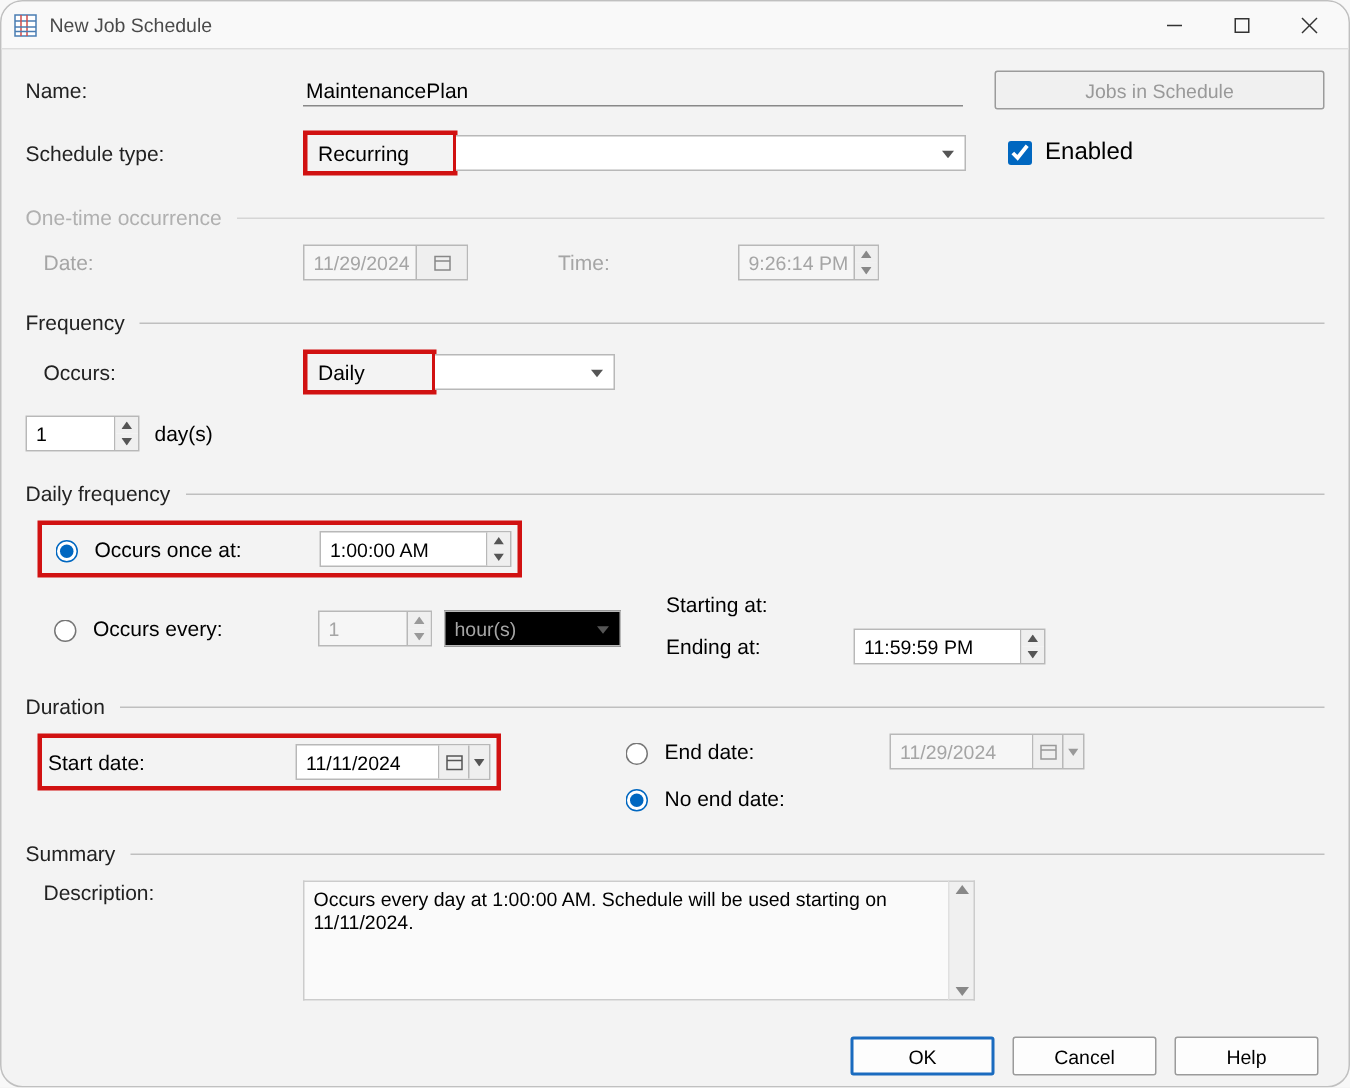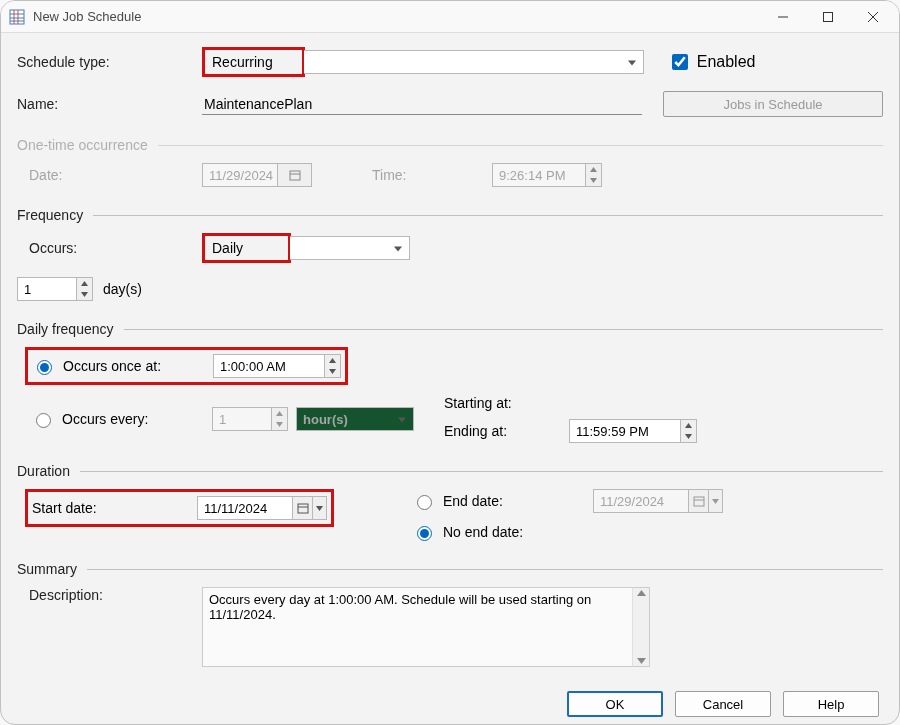--- a/index.html
+++ b/index.html
@@ -78,39 +78,39 @@
             <line x1="1" y1="1" x2="11" y2="11" stroke="#333" stroke-width="1"></line>
             <line x1="11" y1="1" x2="1" y2="11" stroke="#333" stroke-width="1"></line>
           </svg>
         </div>
     </div>
   </div>
 
   <div class="body">
 
     <div class="row">
+      <div class="lbl">Name:</div>
+      <input class="underline-input" style="width: 440px;" value="MaintenancePlan">
+      <div style="margin-left:auto">
+        <button class="btn" style="width:220px" disabled="">Jobs in Schedule</button>
+      </div>
+    </div>
+
+    <div class="row">
       <div class="lbl">Schedule type:</div>
       <span class="highlight">
         <span style="padding:3px 28px 3px 6px; font-size:14px">Recurring</span>
       </span>
       <span class="select-wrap" style="width:340px; margin-left:-1px">
         <select class="select" style="width:100%; border-left:none"><option></option></select>
       </span>
       <label style="margin-left:24px; display:flex; align-items:center; gap:6px">
         <input type="checkbox" class="chk" checked="" style="">
         <span>Enabled</span>
       </label>
-    </div>
-
-    <div class="row">
-      <div class="lbl">Name:</div>
-      <input class="underline-input" style="width: 440px;" value="MaintenancePlan">
-      <div style="margin-left:auto">
-        <button class="btn" style="width:220px" disabled="">Jobs in Schedule</button>
-      </div>
     </div>
 
     <div class="group-header disabled">
       <span class="gh-label">One-time occurrence</span>
       <span class="line"></span>
     </div>
     <div class="row">
       <div class="lbl indent disabled-text">Date:</div>
       <span class="date-wrap">
         <input class="dateinput disabled-text" style="width: 110px; background: rgb(246, 246, 246);" disabled="" value="11/29/2024">
@@ -119,21 +119,21 @@
               <svg width="12" height="12">
                 <rect x="1" y="2" width="10" height="9" fill="none" stroke="#888"></rect>
                 <line x1="1" y1="5" x2="11" y2="5" stroke="#888"></line>
               </svg>
             </span>
           </span>
       </span>
       <div style="width:60px"></div>
       <div class="disabled-text" style="width:120px; font-size:14px">Time:</div>
       <span class="spin-wrap">
-        <input class="input disabled-text" style="width: 110px; background: rgb(246, 246, 246);" disabled="" value="9:26:14 PM">
+        <input class="input disabled-text" style="width: 94px; background: rgb(246, 246, 246);" disabled="" value="9:26:14 PM">
         <span class="spin-btns">
             <span>
               <svg viewBox="0 0 7 5">
                 <polygon points="3.5,0 7,5 0,5" fill="#888"></polygon>
               </svg>
             </span>
             <span>
               <svg viewBox="0 0 7 5">
                 <polygon points="0,0 7,0 3.5,5" fill="#888"></polygon>
               </svg>
@@ -214,21 +214,21 @@
                 </svg>
               </span>
               <span>
                 <svg viewBox="0 0 7 5">
                   <polygon points="0,0 7,0 3.5,5" fill="#999"></polygon>
                 </svg>
               </span>
             </span>
         </span>
         <span class="select-wrap" style="width:118px; margin-left:8px">
-          <input class="select disabled-text" style="width: 100%; background: #14532d; font-weight: bold;" disabled="" value="hour(s)">
+          <input class="select disabled-text" style="width: 100%; background: #000000;" disabled="" value="hour(s)">
         </span>
       </div>
       <div style="margin-left:30px">
         <div style="display:flex; align-items:center; margin-bottom:8px">
           <span style="width:125px; font-size:14px">Starting at:</span>
         </div>
         <div style="display:flex; align-items:center">
           <span style="width:125px; font-size:14px">Ending at:</span>
           <span class="spin-wrap">
             <input class="input" style="width: 128px;" value="11:59:59 PM">

